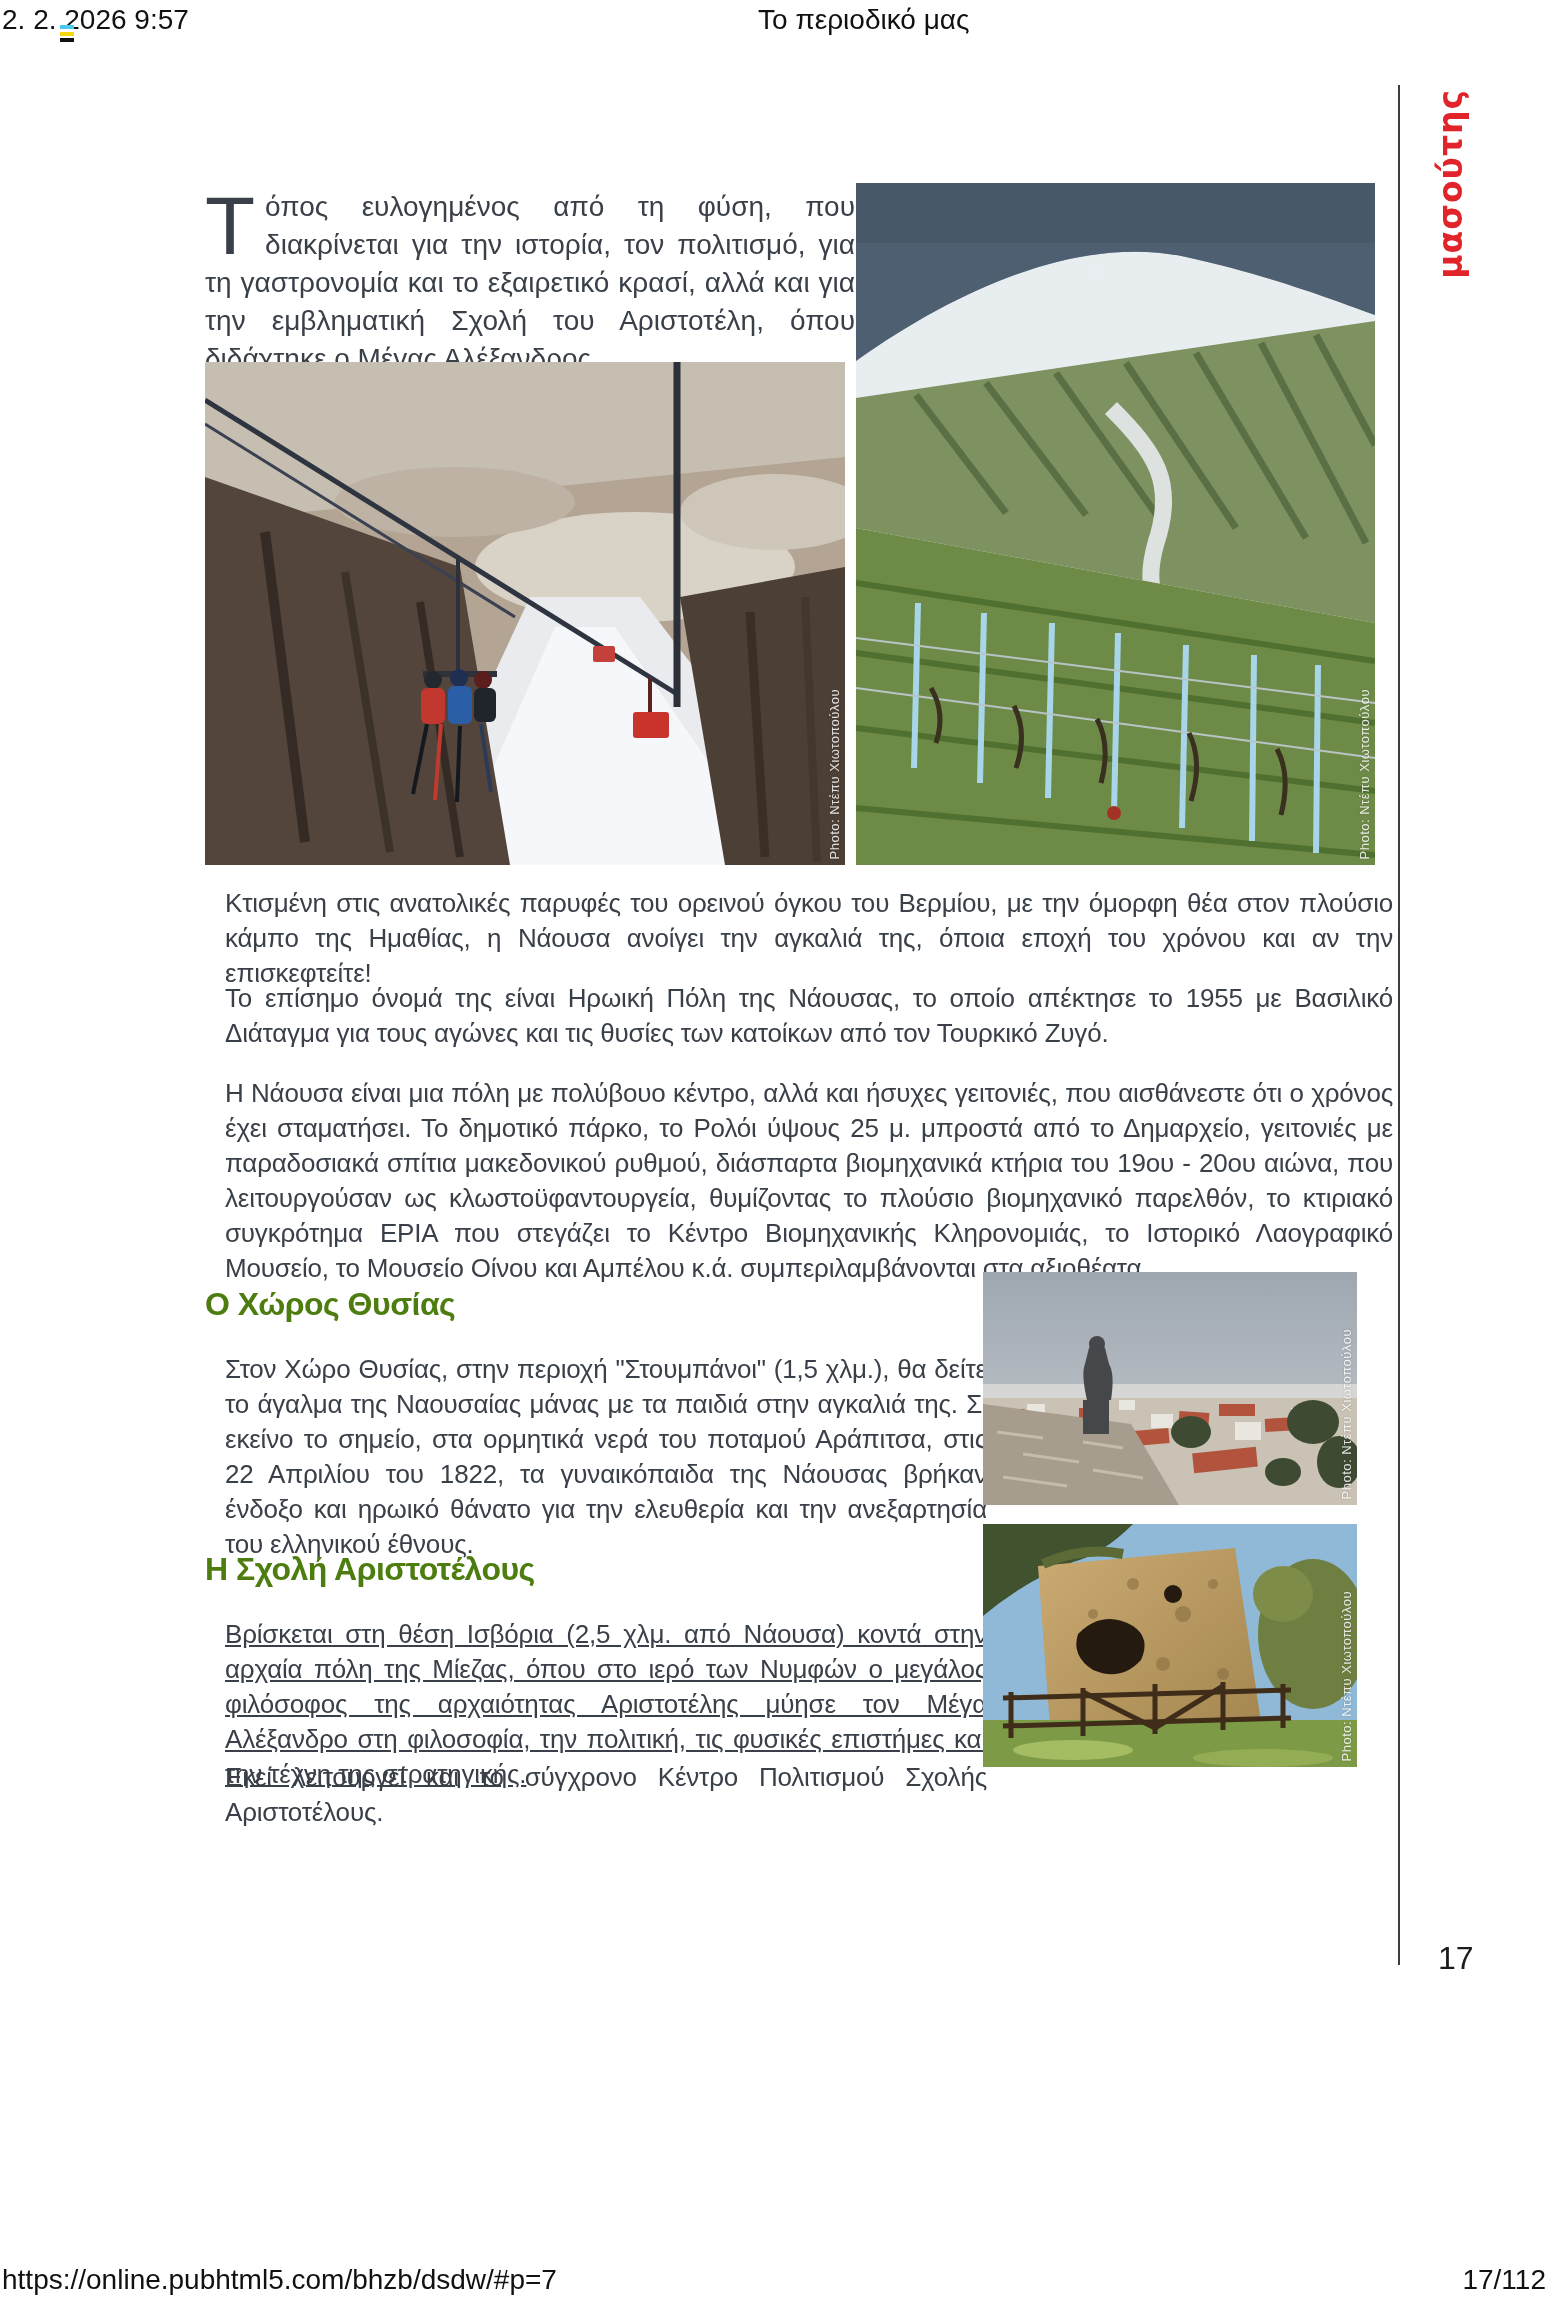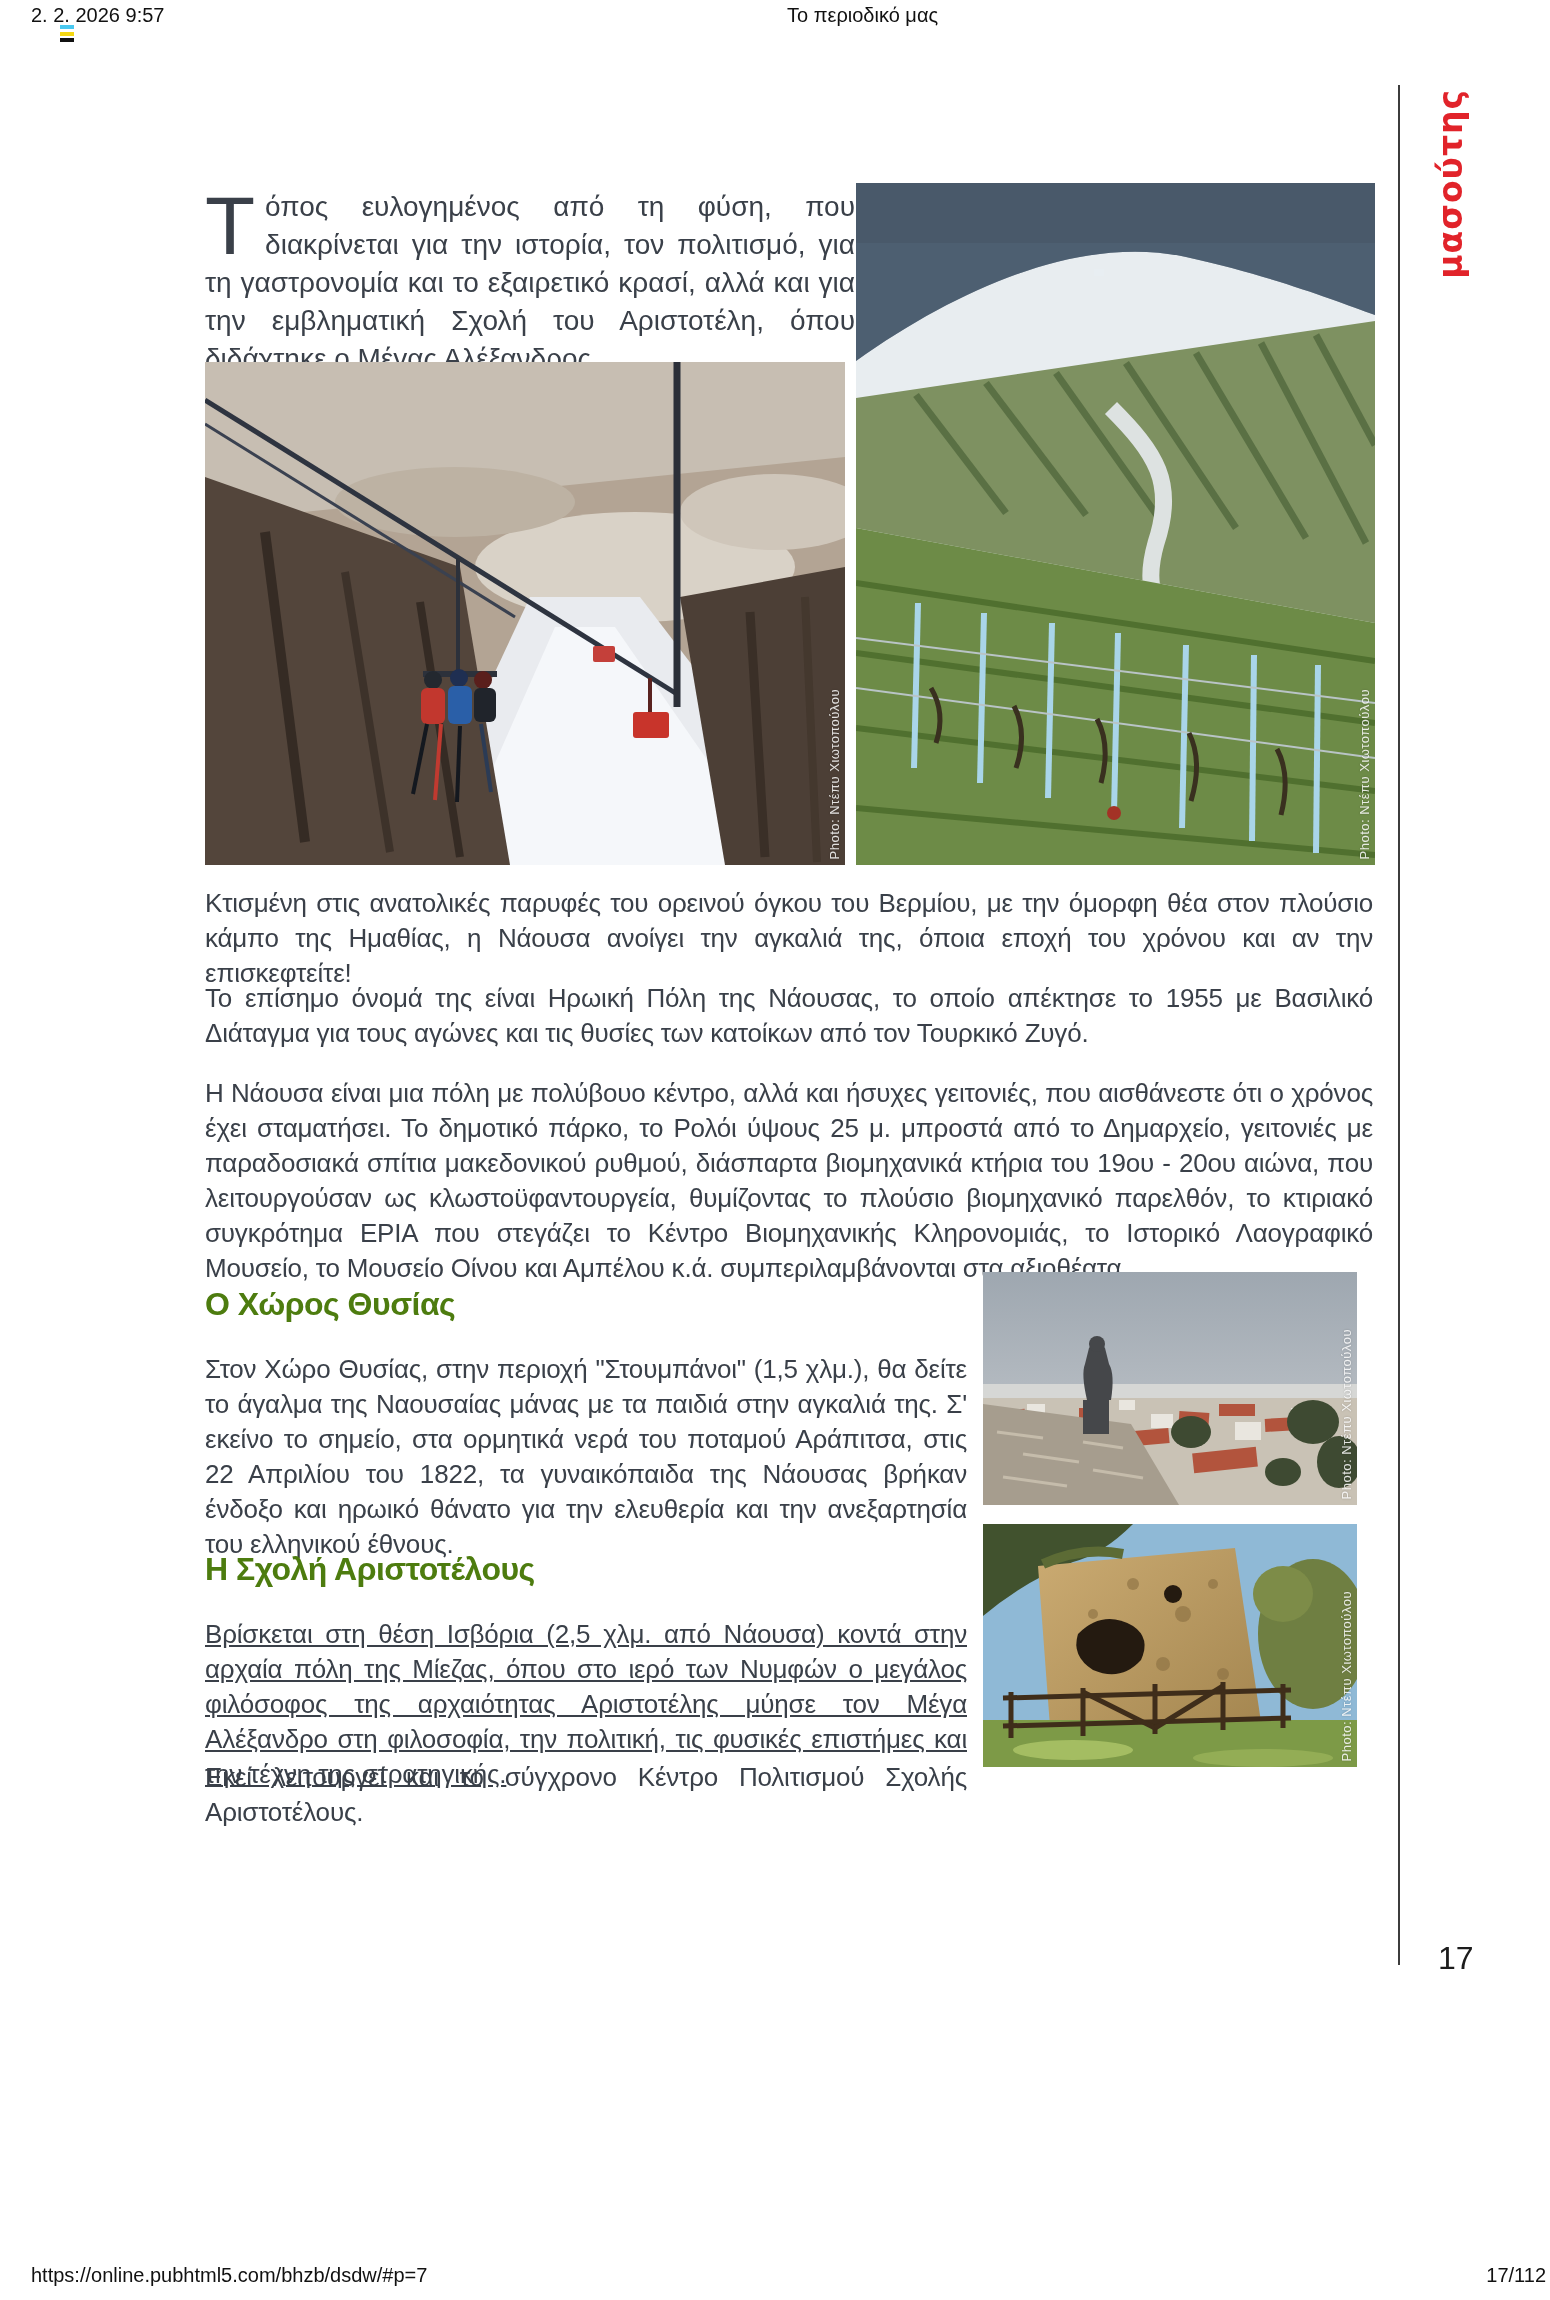--- a/index.html
+++ b/index.html
@@ -8,23 +8,22 @@
     background: #ffffff;
     font-family: "Liberation Sans", sans-serif;
     color: #3a4049;
     position: relative;
     overflow: hidden;
   }
   .abs { position: absolute; }
 
   
   .print-text {
-    font-size: 20px; color: #111; white-space: nowrap;
+    font-size: 28px; color: #111; white-space: nowrap;
     font-family: "Liberation Sans", sans-serif;
-    margin-left: 29px;
   }
   #print-datetime { left: 2px; top: 4px; }
   #print-doc-title { left: 758px; top: 4px; }
   #print-url { left: 2px; top: 2264px; }
   #print-page-progress { right: 4px; top: 2264px; text-align: center; }
 
   #favicon {
     left: 60px; top: 25px; width: 14px; height: 17px;
     display: flex; flex-direction: column; justify-content: space-between;
   }
@@ -47,21 +46,21 @@
     font-size: 33px; font-weight: 700; letter-spacing: 1px;
     font-family: "DejaVu Sans", sans-serif;
   }
   #page-number {
     left: 1438px; top: 1940px; font-size: 32px; color: #1c1c1c;
   }
 
   
   .body-par {
     font-size: 26px; line-height: 35px; text-align: justify;
-    color: #3a4049; letter-spacing: -0.2px;
+    color: #3a4049; letter-spacing: -0.2px; margin-left: 20px;
   }
   #intro {
     left: 205px; top: 188px; width: 650px;
     font-size: 28px; line-height: 38px; text-align: justify;
     color: #3a4049;
   }
   #intro .dropcap {
     float: left; font-size: 82px; line-height: 64px;
     padding: 6px 10px 0 0; color: #3a4049;
   }

